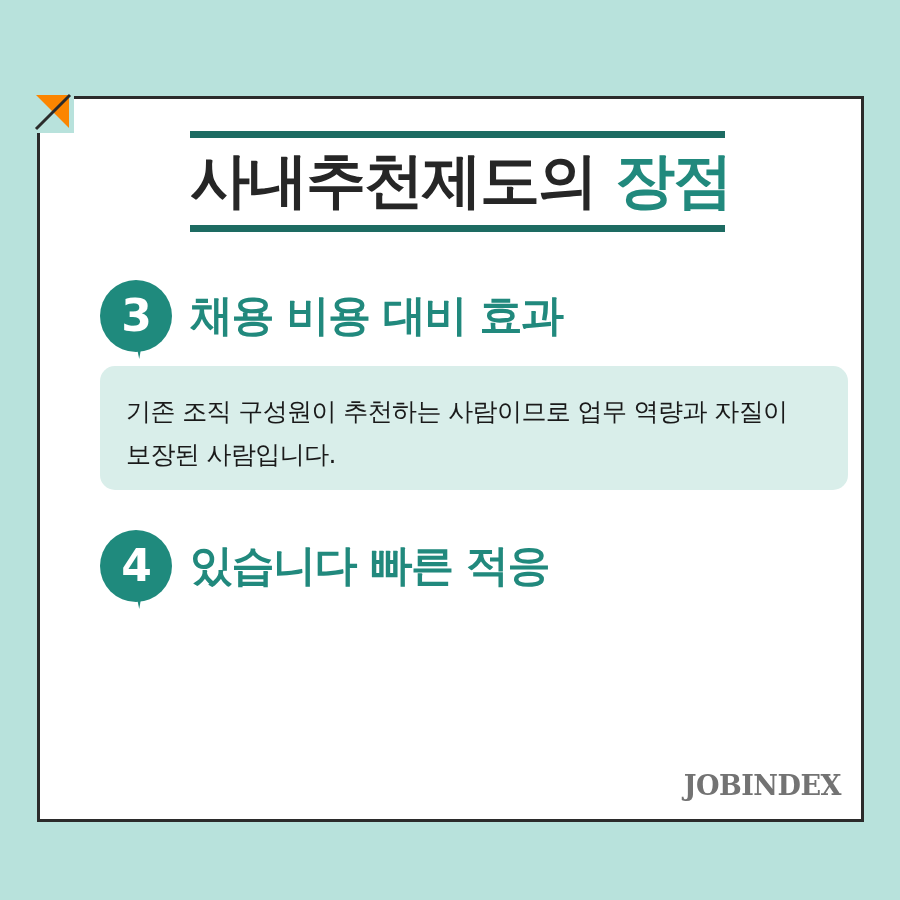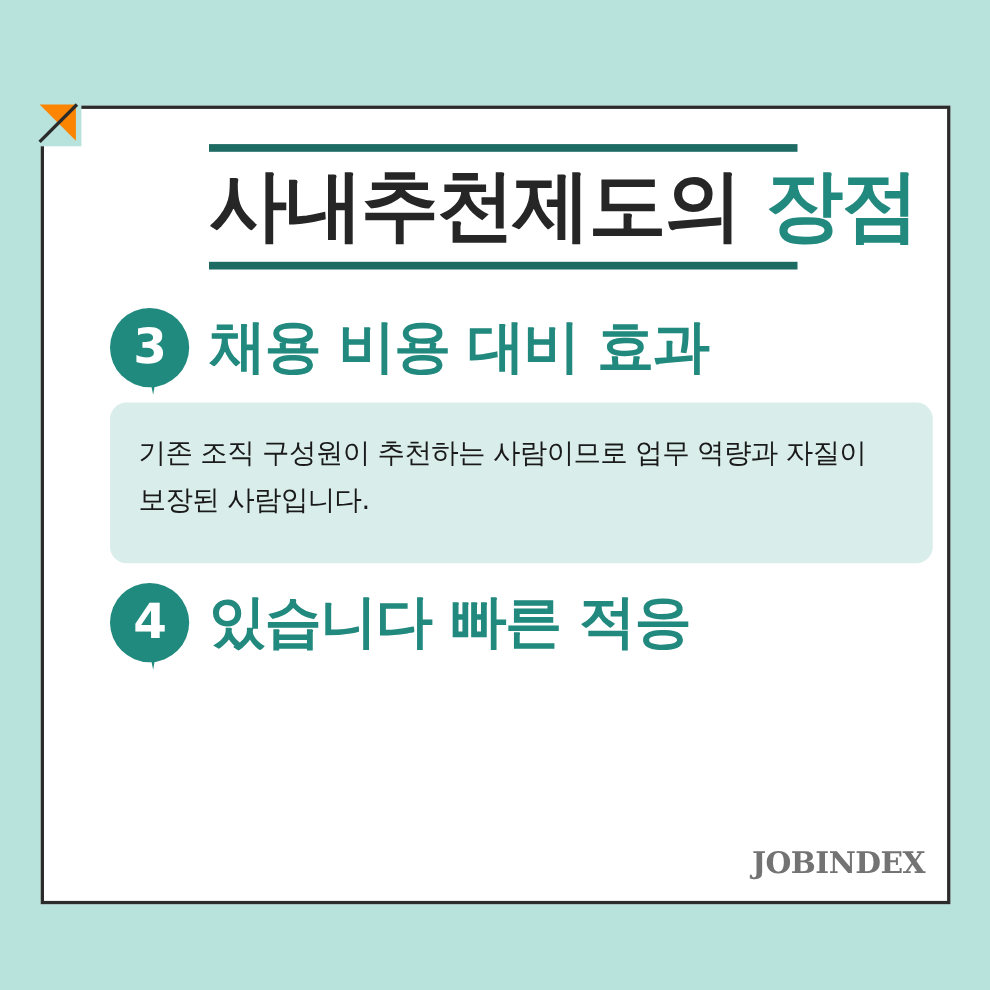--- a/index.html
+++ b/index.html
@@ -64,21 +64,21 @@
     left: 150px;
     top: 32px;
     width: 535px;
   }
   .rule {
     height: 7px;
     background: #1d6b62;
     width: 100%;
   }
   #title-text {
-    font-size: 71px;
+    font-size: 60px;
     font-weight: 900;
     letter-spacing: -2px;
     color: #262626;
     text-align: right;
     line-height: 1.18;
     padding: 7px 0 9px 0;
     white-space: nowrap;
   }
   #title-text .accent {
     color: #21897d;
@@ -133,32 +133,32 @@
     width: 0;
     height: 0;
     border-left: 12px solid #1f8a7d;
     border-bottom: 30px solid transparent;
     transform: rotate(-12deg);
     z-index: 1;
   }
 
   .item-title {
     color: #21897d;
-    font-size: 52px;
+    font-size: 43px;
     font-weight: 800;
     letter-spacing: -1.5px;
     margin-left: 18px;
     white-space: nowrap;
   }
 
   .item-body {
     margin-top: 11px;
     background: #d9eeea;
     border-radius: 15px;
-    padding: 24px 26px 36px 26px;
+    padding: 24px 26px 14px 26px;
     box-sizing: border-box;
     width: 748px;
     min-height: 120px;
   }
   .item-body-text {
     color: #1a1a1a;
     font-size: 25px;
     font-weight: 500;
     line-height: 1.72;
     letter-spacing: -0.6px;

